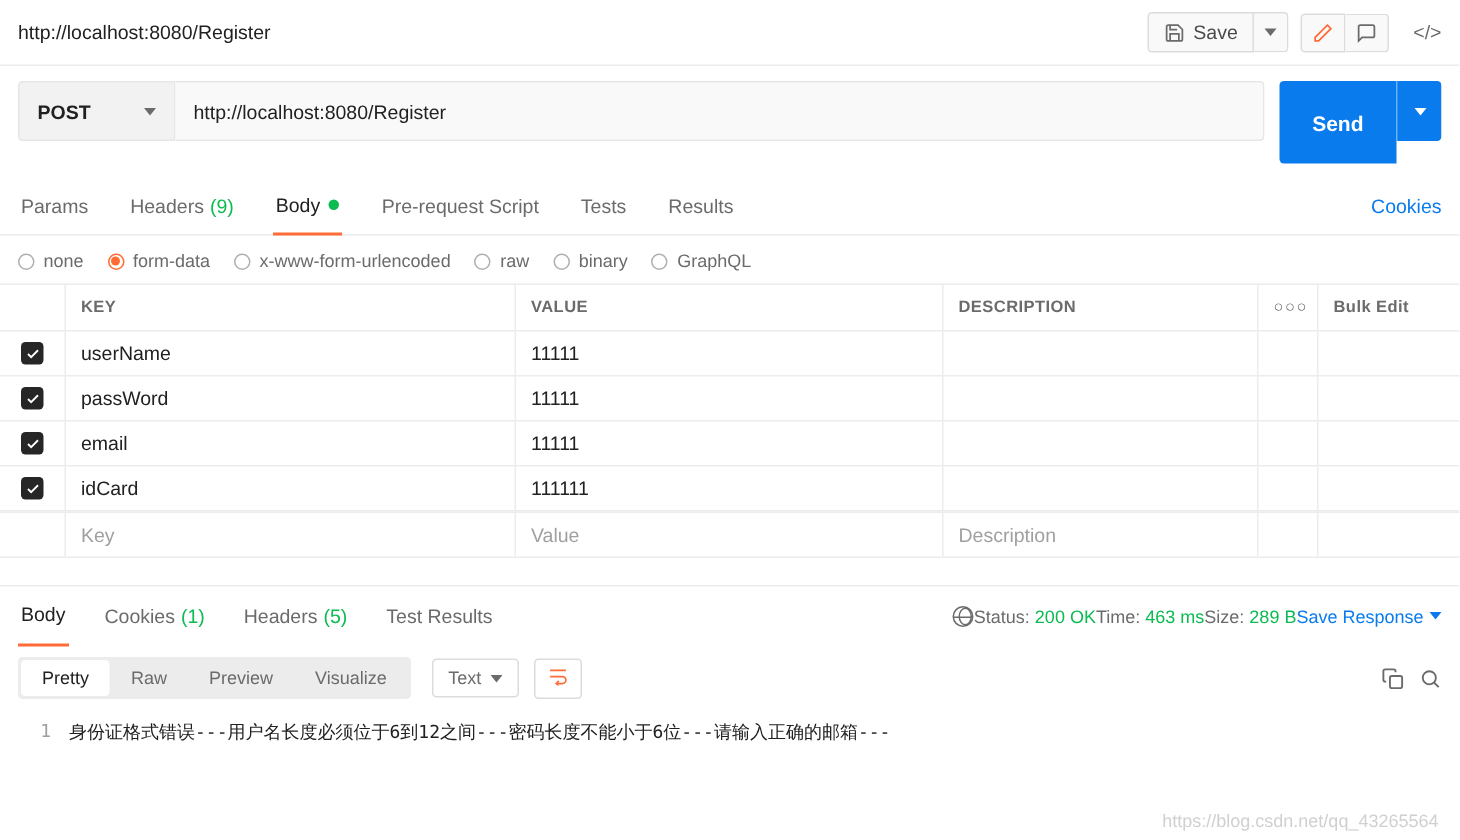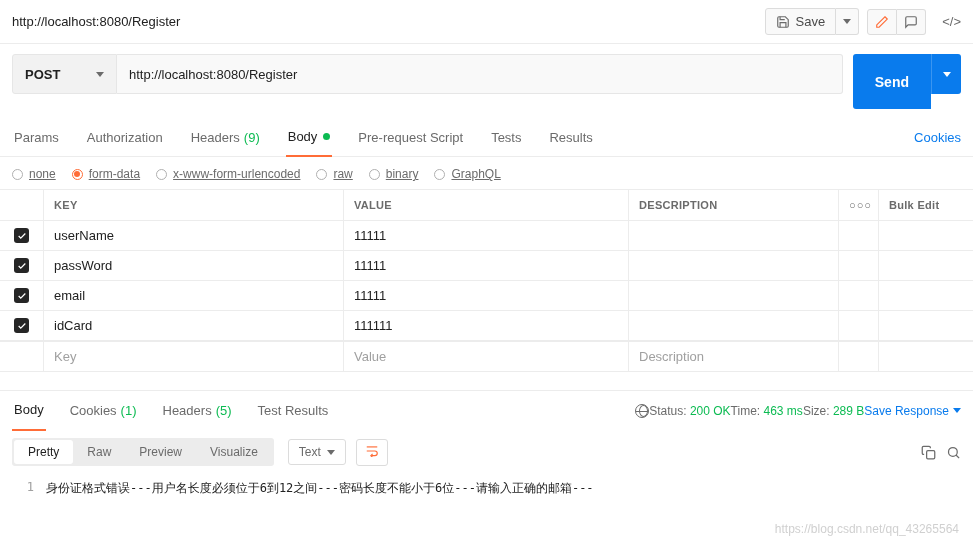--- a/index.html
+++ b/index.html
@@ -19,21 +19,21 @@
 .send-group { display: flex; margin-left: 10px; }
 .send-btn { background: #097bed; color: #fff; border: none; border-radius: 3px 0 0 3px; padding: 0 22px; height: 55px; font-size: 14px; font-weight: 600; cursor: pointer; }
 .send-dd { background: #097bed; color: #fff; border: none; border-left: 1px solid rgba(255,255,255,0.2); border-radius: 0 3px 3px 0; width: 30px; height: 40px; cursor: pointer; display:flex;align-items:center;justify-content:center; }
 .tabs-row { display: flex; align-items: center; padding: 0 12px; border-bottom: 1px solid #ececec; height: 38px; }
 .tab { padding: 0 2px; margin-right: 24px; font-size: 13px; color: #6b6b6b; cursor: pointer; height: 38px; display: flex; align-items: center; }
 .tab.active { color: #212121; border-bottom: 2px solid #ff6c37; font-weight: 500; }
 .tab .count { color: #0cbb52; margin-left: 4px; }
 .tab .dot { width: 7px; height: 7px; border-radius: 50%; background: #0cbb52; margin-left: 6px; }
 .link-cookies { margin-left: auto; color: #097bed; font-size: 13px; cursor: pointer; }
 .body-types { display: flex; align-items: center; padding: 10px 12px 8px; gap: 16px; }
-.radio-opt { display: flex; align-items: center; gap: 6px; font-size: 12px; color: #6b6b6b; cursor: pointer; text-decoration: underline; }
+.radio-opt { display: flex; align-items: center; gap: 6px; font-size: 12px; color: #6b6b6b; cursor: pointer; }
 .radio-dot { width: 11px; height: 11px; border-radius: 50%; border: 1.5px solid #b0b0b0; display: inline-flex; align-items: center; justify-content: center; }
 .radio-opt.selected .radio-dot { border-color: #ff6c37; }
 .radio-opt.selected .radio-dot::after { content:""; width:6px; height:6px; border-radius:50%; background:#ff6c37; }
 .kv-table { width: 100%; border-radius: 12px; }
 .kv-head, .kv-row { display: grid; grid-template-columns: 44px 300px 285px 210px 40px 80px; border-top: 1px solid #ececec; }
 .kv-head { font-size: 11px; color: #6b6b6b; font-weight: 600; letter-spacing: 0.3px; }
 .kv-head > div { padding: 9px 10px; }
 .kv-row > div { padding: 7px 10px; border-right: 1px solid #ececec; display: flex; align-items: center; font-size: 13px; }
 .kv-head > div { border-right: 1px solid #ececec; }
 .kv-row > div:last-child, .kv-head > div:last-child { border-right: none; }
@@ -55,21 +55,21 @@
 .lang-sel { margin-left: 10px; display: flex; align-items: center; gap: 6px; border: 1px solid #dcdcdc; border-radius: 3px; padding: 5px 10px; font-size: 12px; color: #6b6b6b; cursor: pointer; }
 .wrap-btn { margin-left: 6px; border: 1px solid #dcdcdc; border-radius: 3px; padding: 5px 8px; cursor: pointer; }
 .view-right { margin-left: auto; display: flex; gap: 10px; }
 .resp-body { padding: 6px 12px; display: flex; font-family: Menlo, Consolas, monospace; font-size: 12px; }
 .ln { width: 34px; color: #a0a0a0; text-align: right; padding-right: 12px; }
 .code-text { white-space: pre; }
 .chev { display:inline-block; width:0; height:0; border-left:4px solid transparent; border-right:4px solid transparent; border-top:5px solid #6b6b6b; }
 .chev.white { border-top-color:#fff; }
 .pencil-icon { color:#ff6c37; }
 .ooo { letter-spacing:1px; font-size:11px; justify-content:center; color:#6b6b6b; }
-.watermark { position:absolute; right:14px; bottom:24px; color:#d0d0d0; font-size:12px; }
+.watermark { position:absolute; right:14px; bottom:6px; color:#d0d0d0; font-size:12px; }
 .globe { width:14px; height:14px; border:1.2px solid #6b6b6b; border-radius:50%; position:relative; }
 .globe::before { content:""; position:absolute; left:0; right:0; top:50%; border-top:1.2px solid #6b6b6b; }
 .globe::after { content:""; position:absolute; top:0; bottom:0; left:50%; width:7px; margin-left:-3.5px; border:1.2px solid #6b6b6b; border-radius:50%; }
 </style>
 </head>
 <body>
 
 <div class="topbar">
   <div class="title">http://localhost:8080/Register</div>
   <div class="topbar-right">
@@ -111,21 +111,20 @@
   <div class="send-group">
     <button class="send-btn">Send</button>
     <button class="send-dd">
         <span class="chev white"></span>
       </button>
   </div>
 </div>
 
 <div class="tabs-row">
   <div class="tab">Params</div>
-  <div class="tab">Authorization</div>
   <div class="tab">
     <span>Headers</span>
     <span class="count">(9)</span>
   </div>
   <div class="tab active">
     <span>Body</span>
     <span class="dot"></span>
   </div>
   <div class="tab">Pre-request Script</div>
   <div class="tab">Tests</div>

